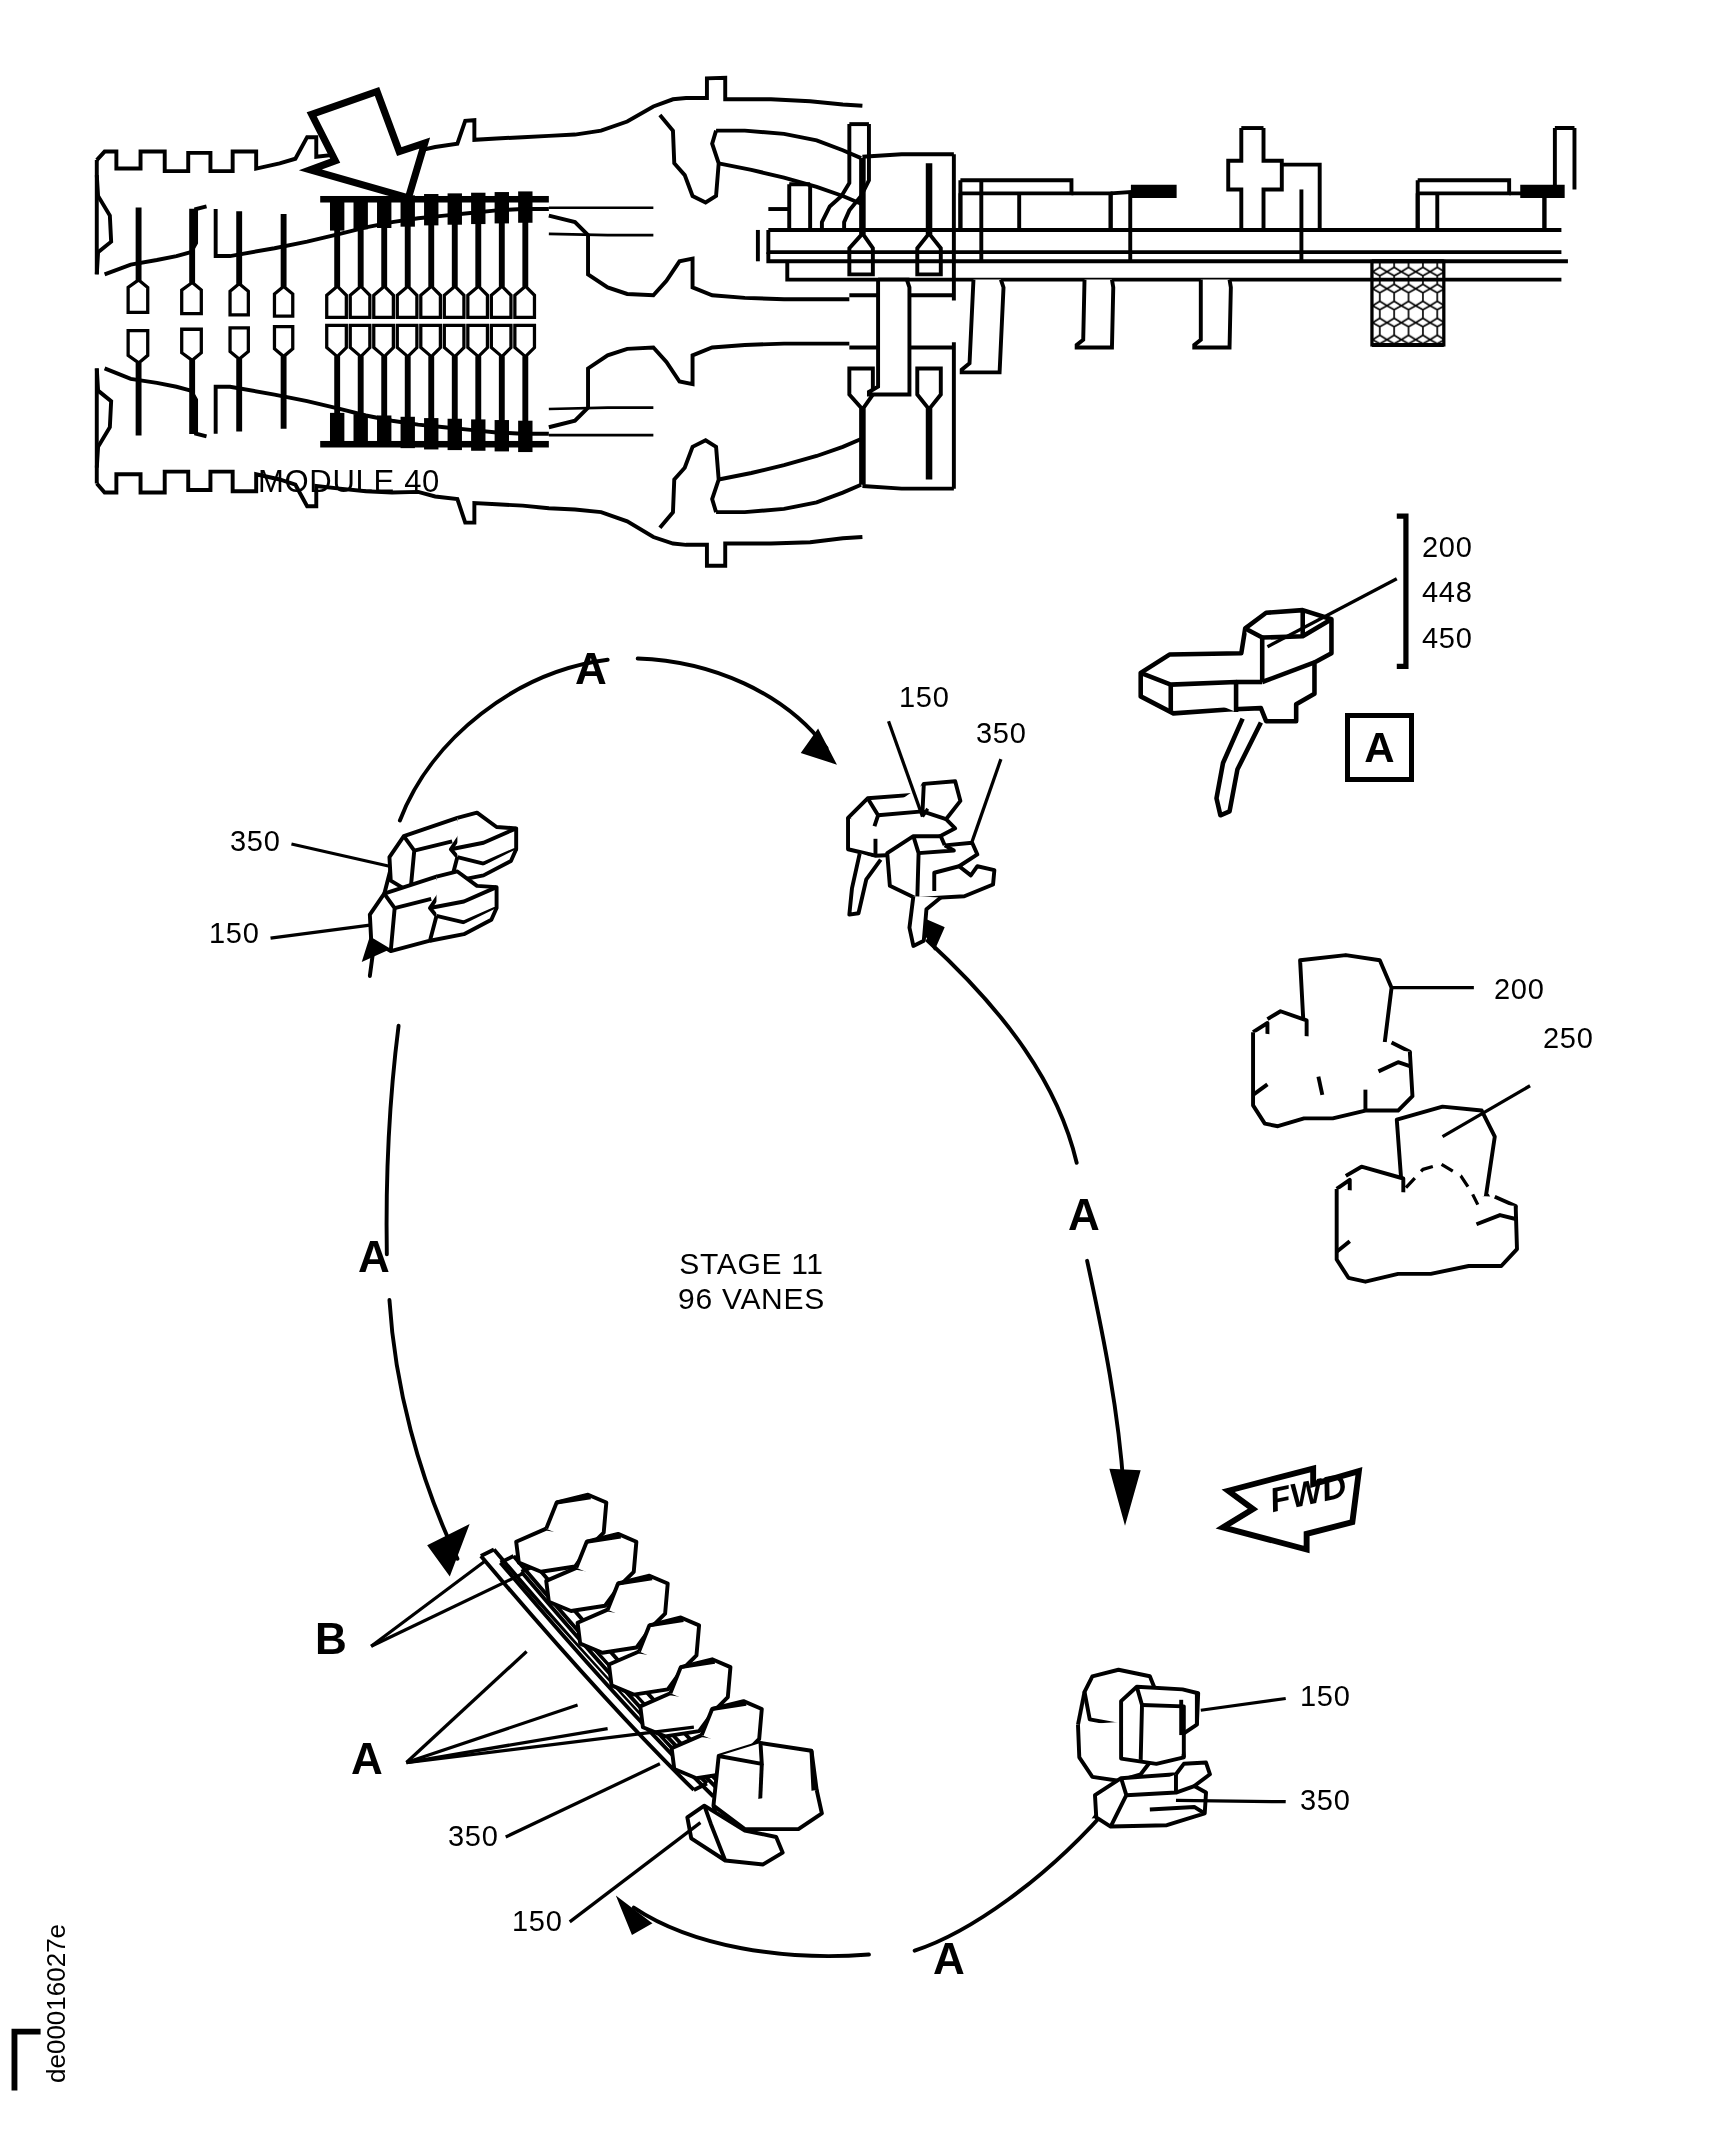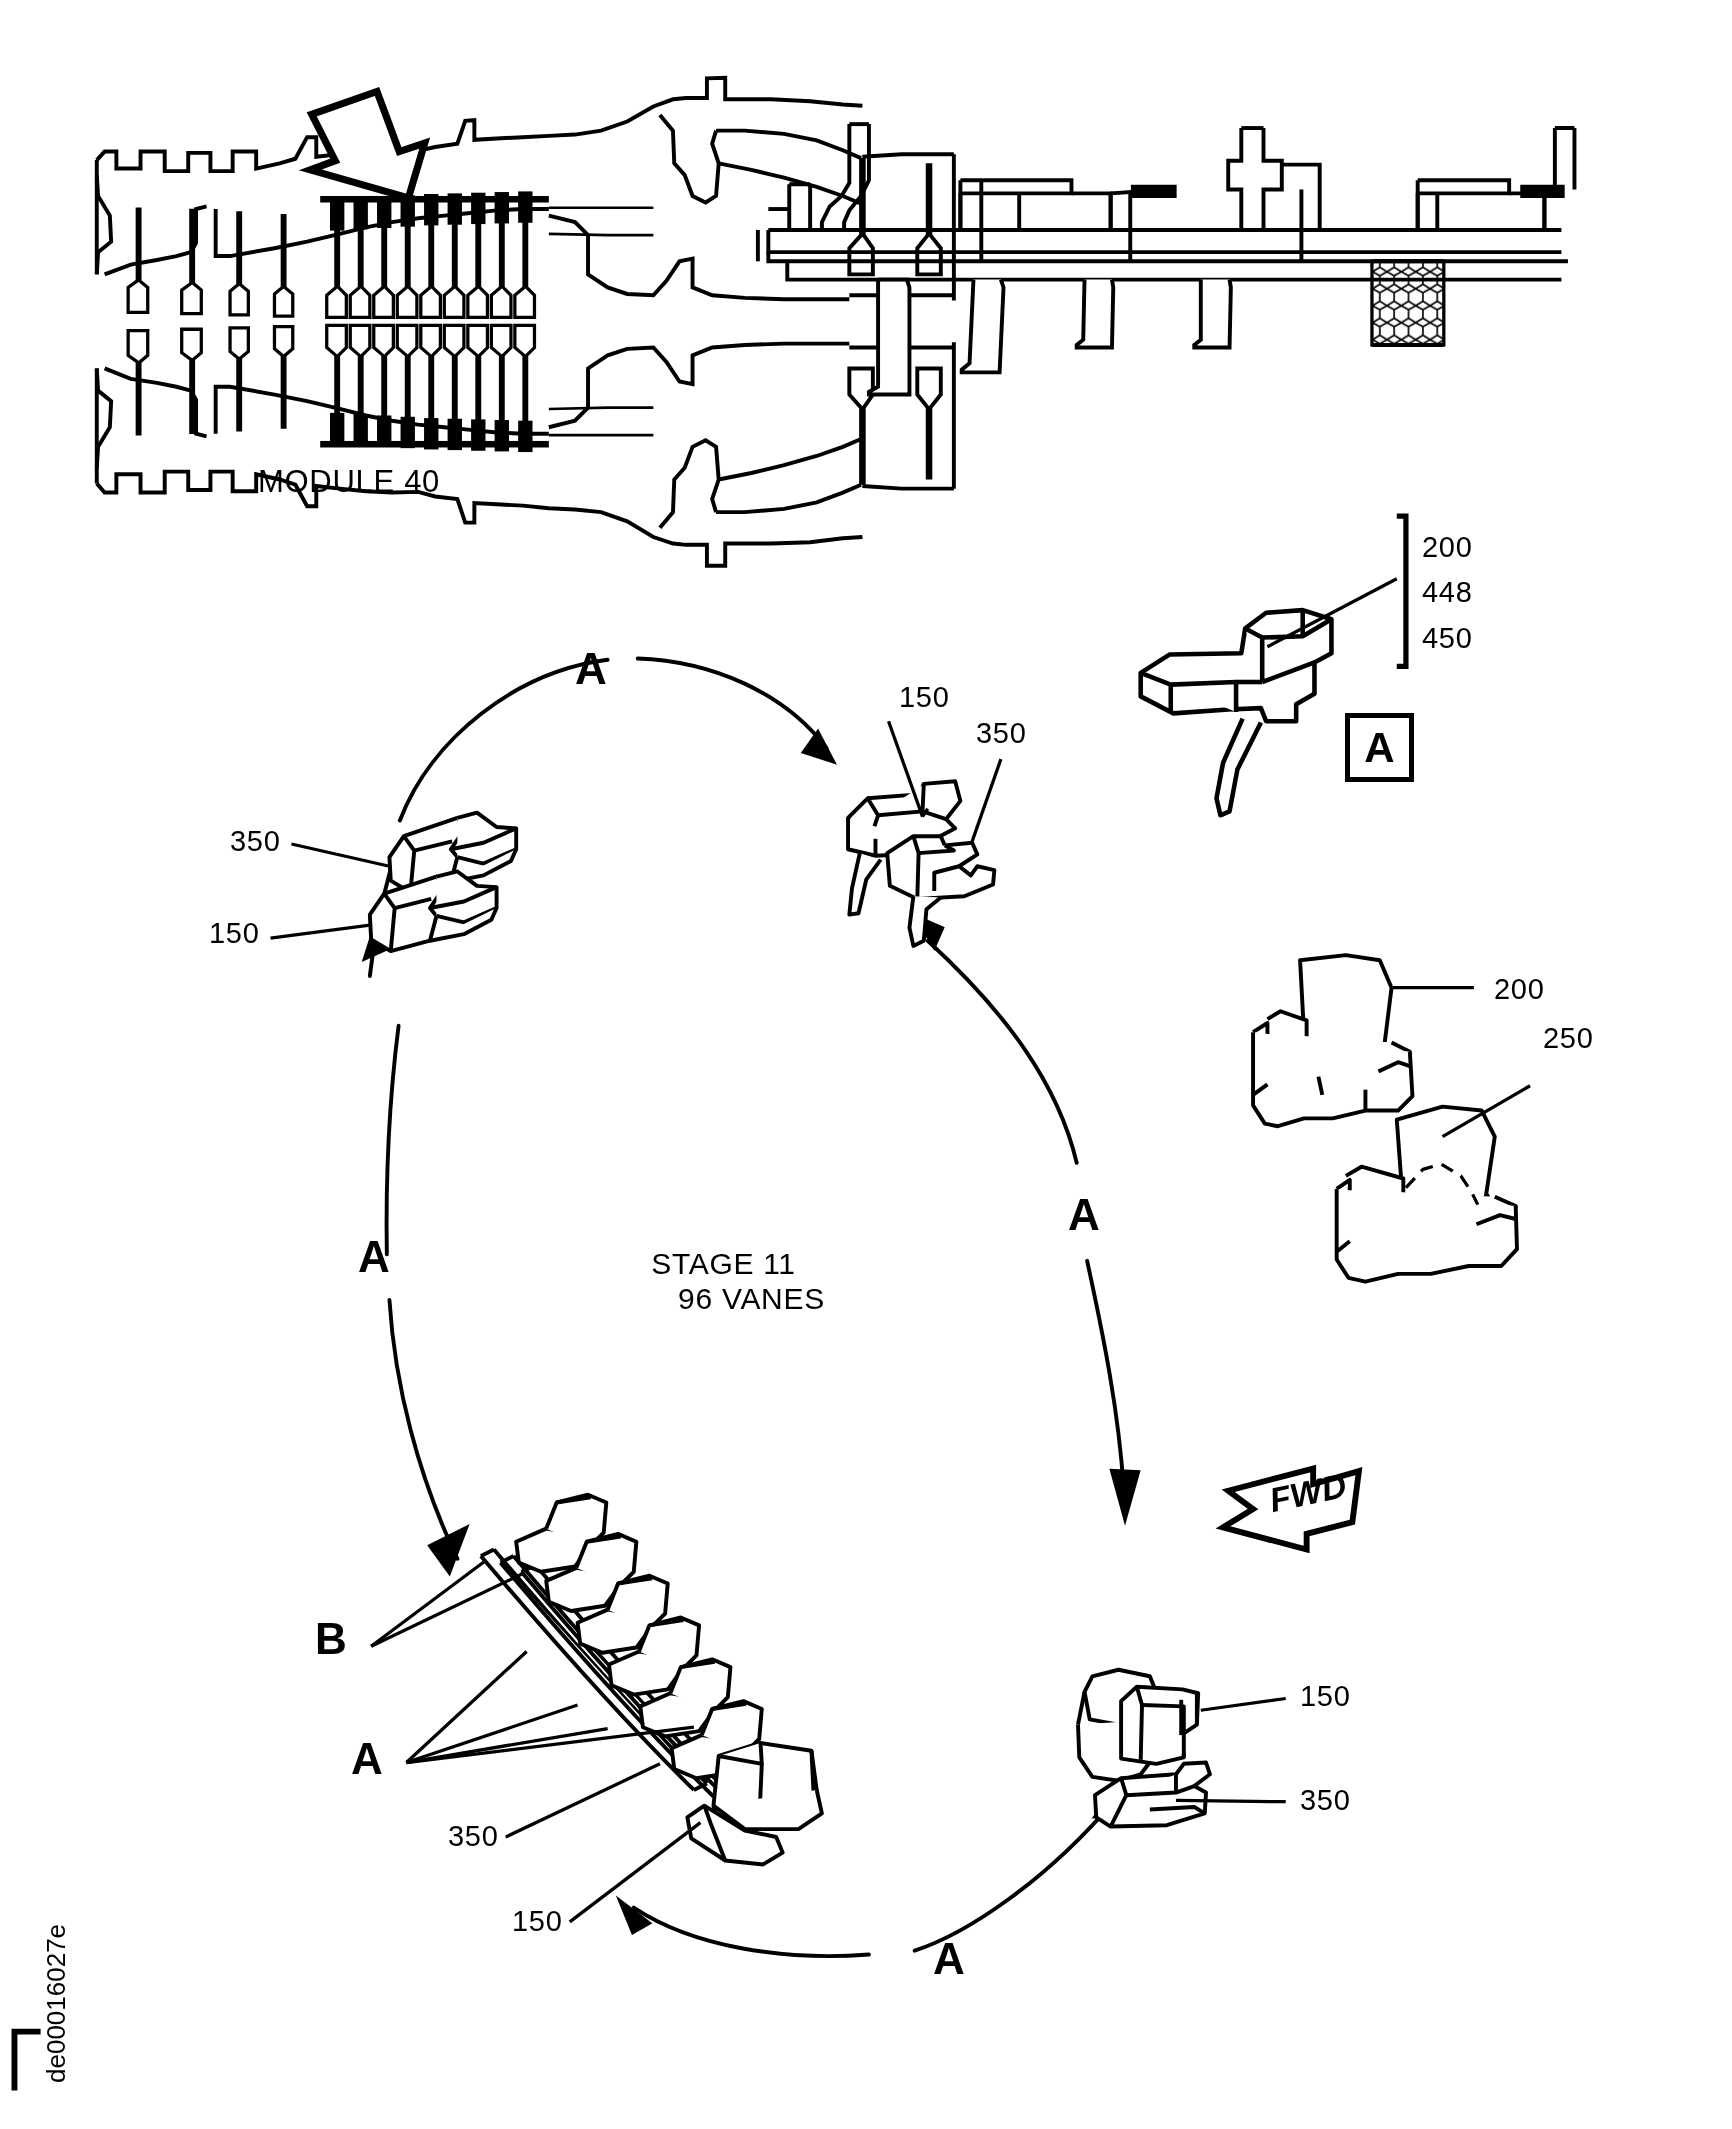--- a/index.html
+++ b/index.html
@@ -458,21 +458,21 @@
 
   <div class="lbl num" style="left:899px;top:681px;">150</div>
   <div class="lbl num" style="left:976px;top:717px;">350</div>
 
   <div class="lbl num" style="left:1300px;top:1680px;">150</div>
   <div class="lbl num" style="left:1300px;top:1784px;">350</div>
 
   <div class="lbl num" style="left:448px;top:1820px;">350</div>
   <div class="lbl num" style="left:512px;top:1905px;">150</div>
 
-  <div class="lbl ctr" style="left:573px;top:1247px;width:301px;">STAGE 11</div>
+  <div class="lbl ctr" style="left:601px;top:1247px;width:301px;">STAGE 11</div>
   <div class="lbl ctr" style="left:601px;top:1282px;width:301px;">96 VANES</div>
 
   <div class="lbl big" style="left:575px;top:644px;">A</div>
   <div class="lbl big" style="left:358px;top:1232px;">A</div>
   <div class="lbl big" style="left:1068px;top:1190px;">A</div>
   <div class="lbl big" style="left:933px;top:1934px;">A</div>
 
   <div class="lbl big" style="left:315px;top:1614px;">B</div>
   <div class="lbl big" style="left:351px;top:1734px;">A</div>
 

